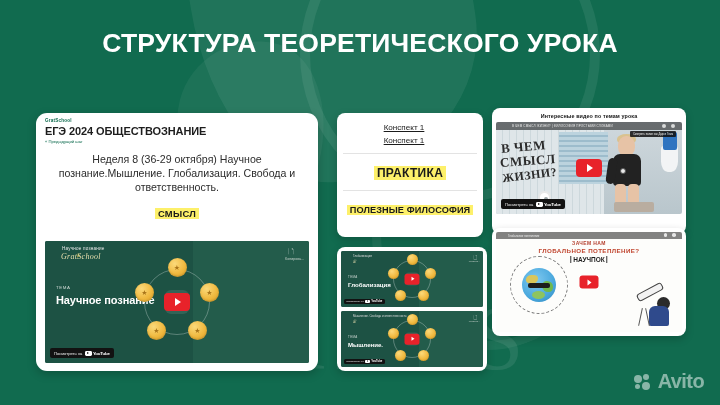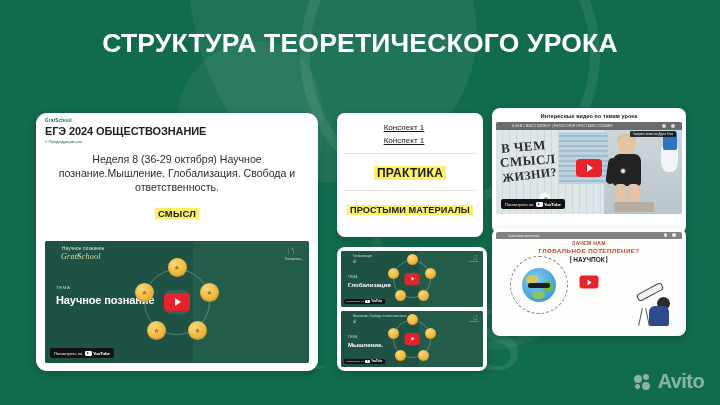--- a/index.html
+++ b/index.html
@@ -557,21 +557,21 @@
     <div class="mc-links">
       <a class="mc-link">Конспект 1</a>
       <a class="mc-link">Конспект 1</a>
     </div>
     <div class="mc-sep"></div>
     <div class="mc-practice-row">
       <span class="mc-practice">ПРАКТИКА</span>
     </div>
     <div class="mc-sep"></div>
     <div class="mc-useful-row">
-      <span class="mc-useful">ПРОСТЫМИ МАТЕРИАЛЫ</span>
+      <span class="mc-useful">ПОЛЕЗНЫЕ ФИЛОСОФИЯ</span>
     </div>
     <div class="mc-ref-row">
       
     </div>
   </div>
 
   <div class="mini-stack">
 
     <div class="mini">
       <div class="mini-left"></div>

